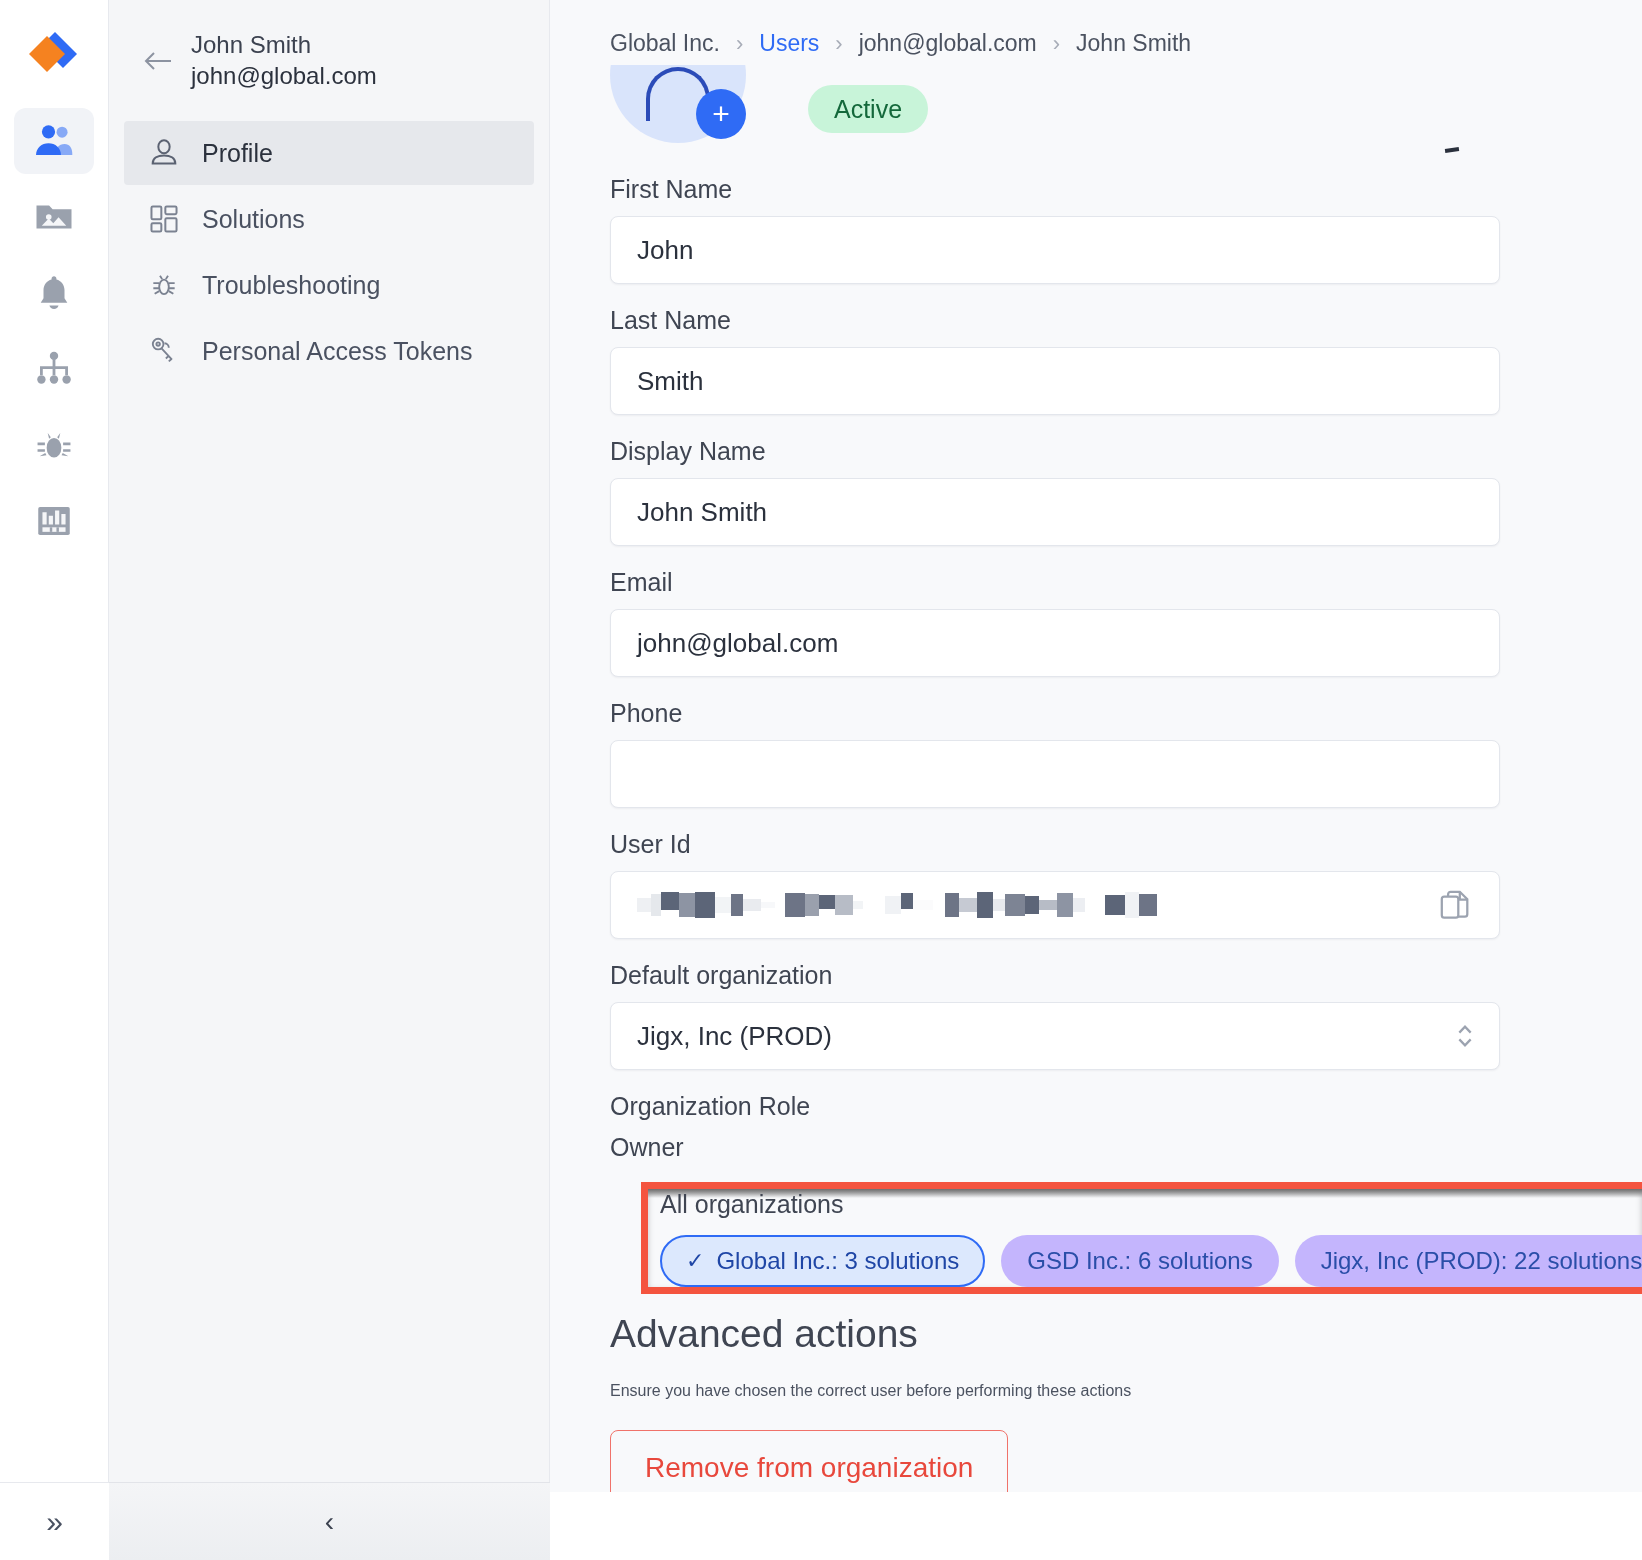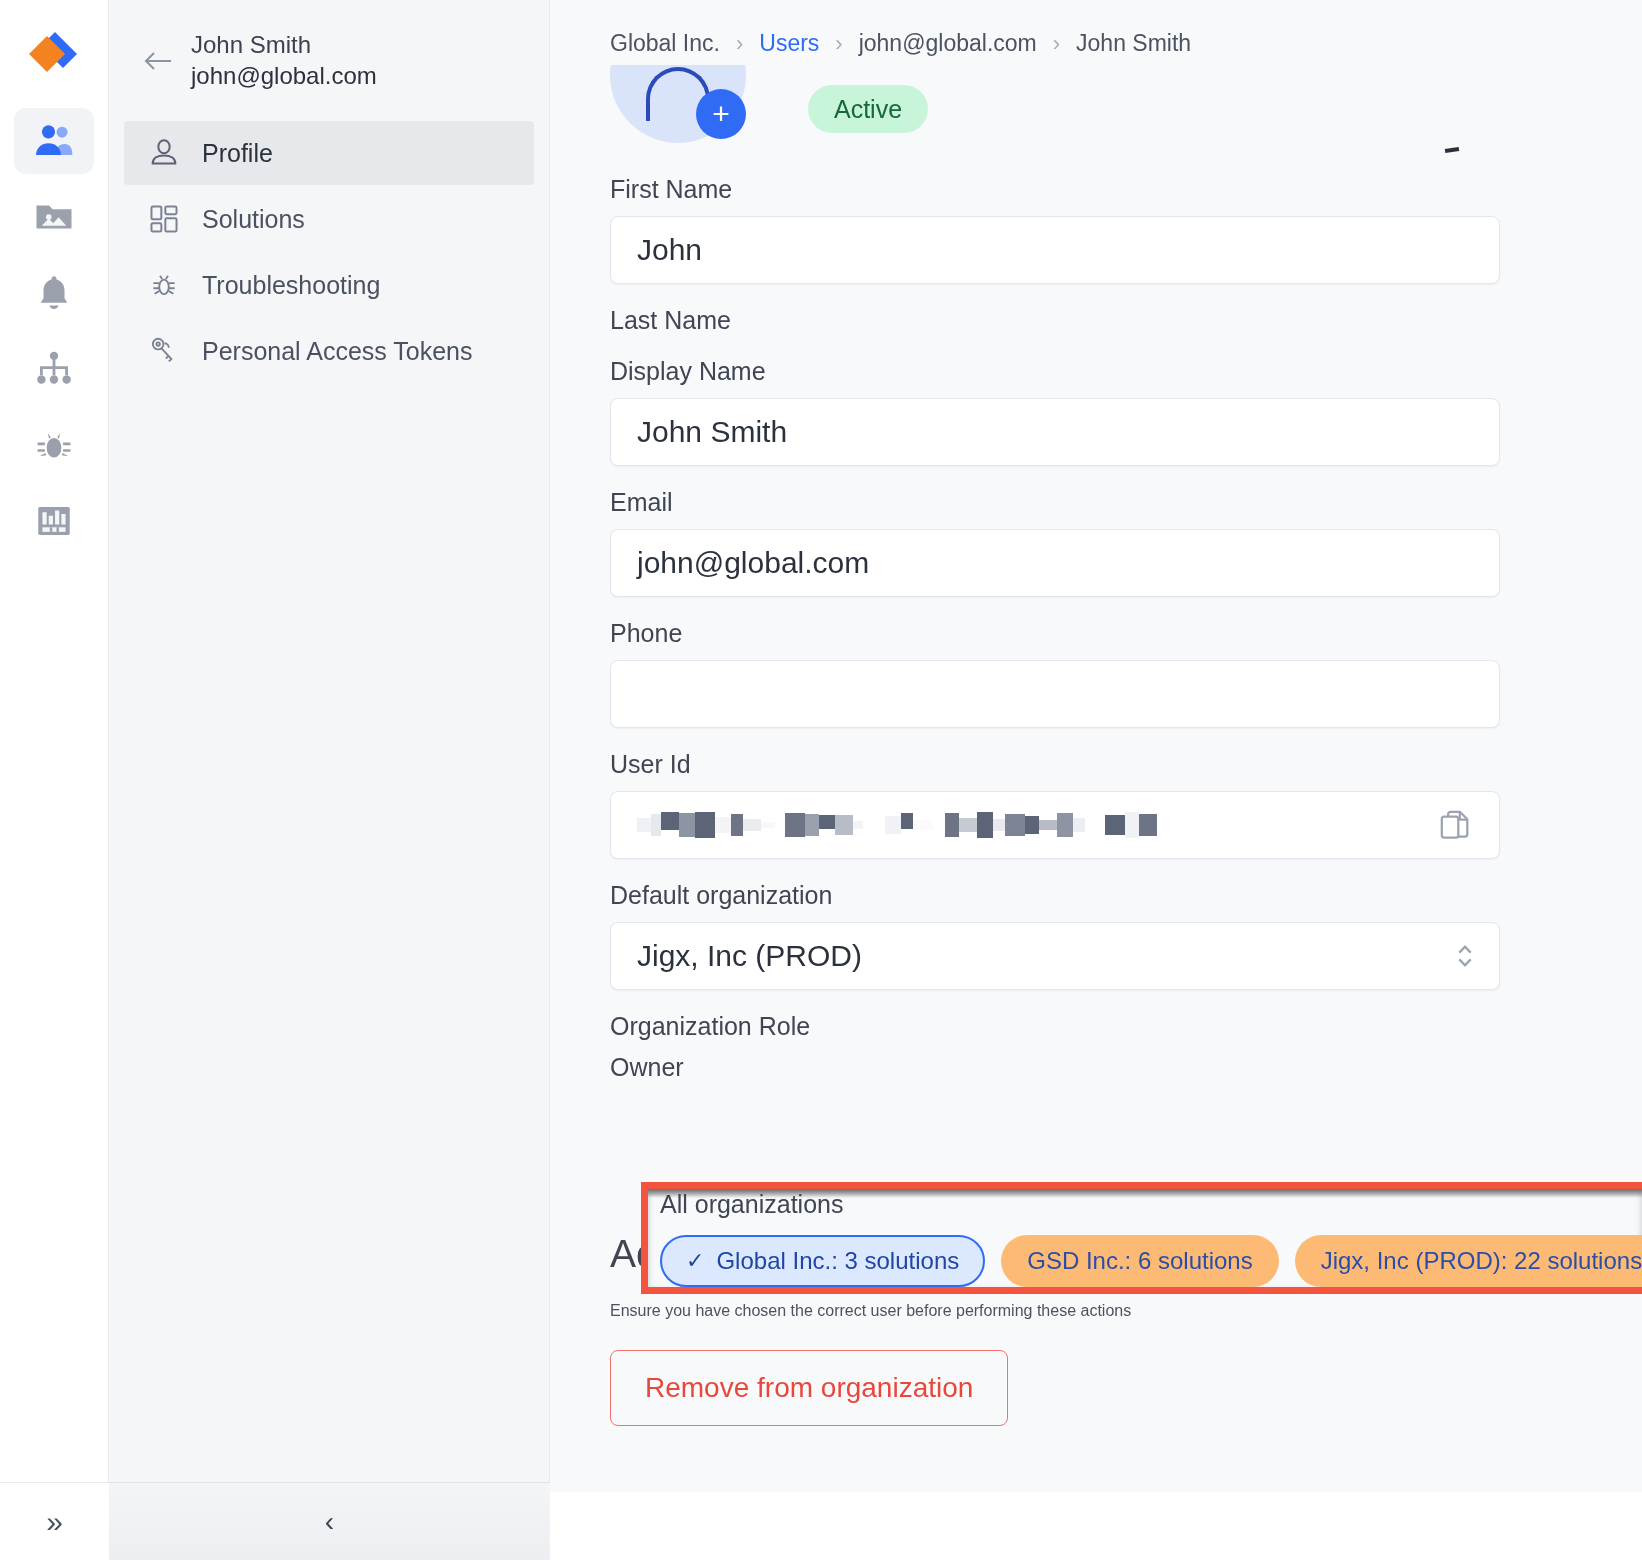--- a/index.html
+++ b/index.html
@@ -160,42 +160,42 @@
   
   .form { margin-top: 32px; width: 890px; }
   .field { margin-bottom: 22px; }
   .field-label { font-size: 25px; color: #3f4552; margin-bottom: 12px; display: block; }
   .field-input {
     width: 890px; height: 68px;
     background: #ffffff;
     border: 1px solid #e3e6ec;
     border-radius: 8px;
     box-shadow: 0 1px 2px rgba(16,24,40,0.05);
-    font-size: 30px; color: #2b313d;
+    font-size: 26px; color: #2b313d;
     padding: 0 26px;
     font-family: "Liberation Sans", sans-serif;
     display: flex; align-items: center;
   }
   .field-input.with-icon { justify-content: space-between; }
   .copy-icon { color: #9ca3b0; cursor: pointer; display: flex; }
   .redacted { display: flex; align-items: center; gap: 0px; height: 34px; }
   .rb { display: inline-block; }
 
   .select-wrap { position: relative; border-radius: 29px; }
   .select-chevrons {
     position: absolute; right: 24px; top: 50%; transform: translateY(-50%);
     display: flex; flex-direction: column; gap: 4px; color: #9ca3b0;
     cursor: pointer;
   }
 
   .static-value { font-size: 25px; color: #3f4552; margin-top: 4px; }
   .chips { display: flex; gap: 16px; margin-top: 16px; flex-wrap: nowrap; }
   .chip {
     height: 52px; border-radius: 26px;
-    background: #fdba74; color: #2a4ea8;
+    background: #c4b5fd; color: #2a4ea8;
     font-size: 24px;
     display: inline-flex; align-items: center; gap: 12px;
     padding: 0 24px; cursor: pointer; white-space: nowrap;
     border: 2px solid transparent;
   }
   .chip.selected { border-color: #2f6bf5; background: #dce8fd; color: #1f46a6; }
   .chip-check { font-size: 22px; }
 
   .advanced { margin-top: 46px; width: 890px; }
   .adv-title { font-size: 39px; color: #3f4552; }
@@ -400,20 +400,21 @@
 
     <div class="form">
 
       <div class="field">
         <span class="field-label">First Name</span>
         <div class="field-input">John</div>
       </div>
 
       <div class="field">
         <span class="field-label">Last Name</span>
+        <div class="field-input">Smith</div>
       </div>
 
       <div class="field">
         <span class="field-label">Display Name</span>
         <div class="field-input">John Smith</div>
       </div>
 
       <div class="field">
         <span class="field-label">Email</span>
         <div class="field-input">john@global.com</div>

